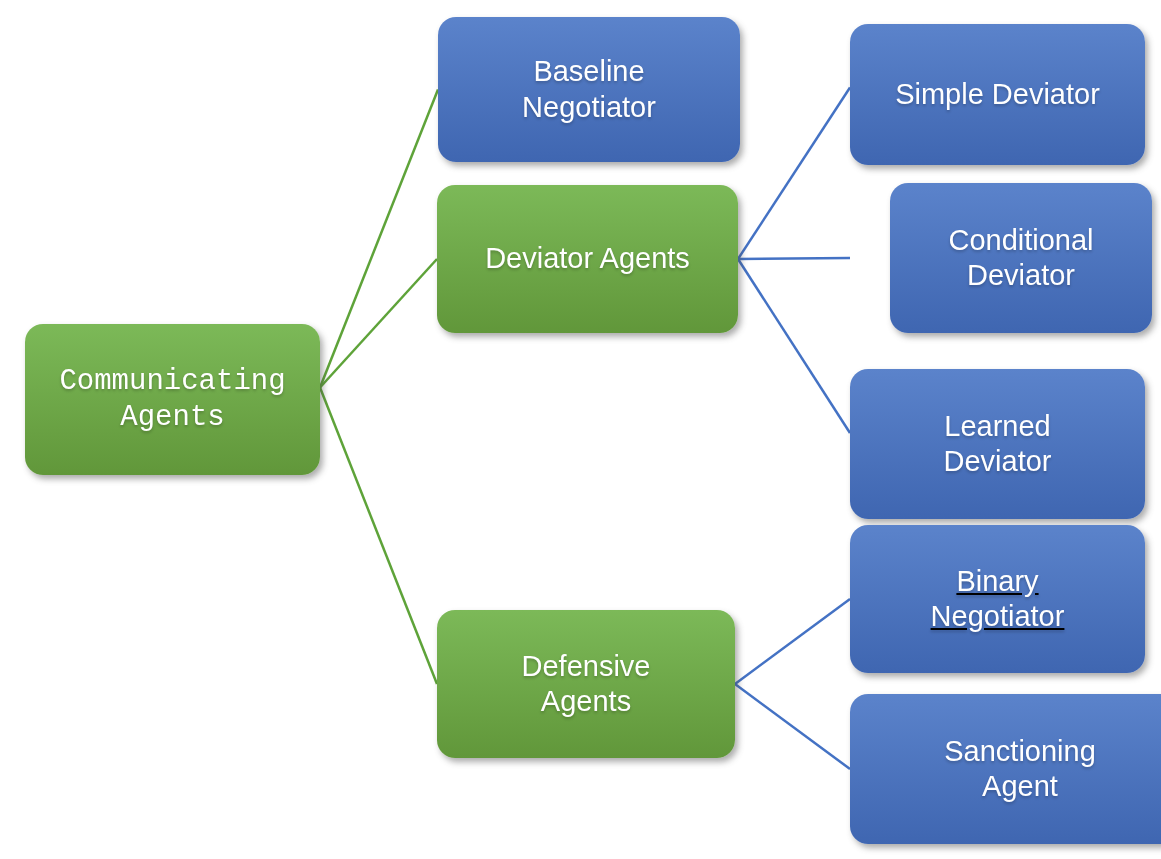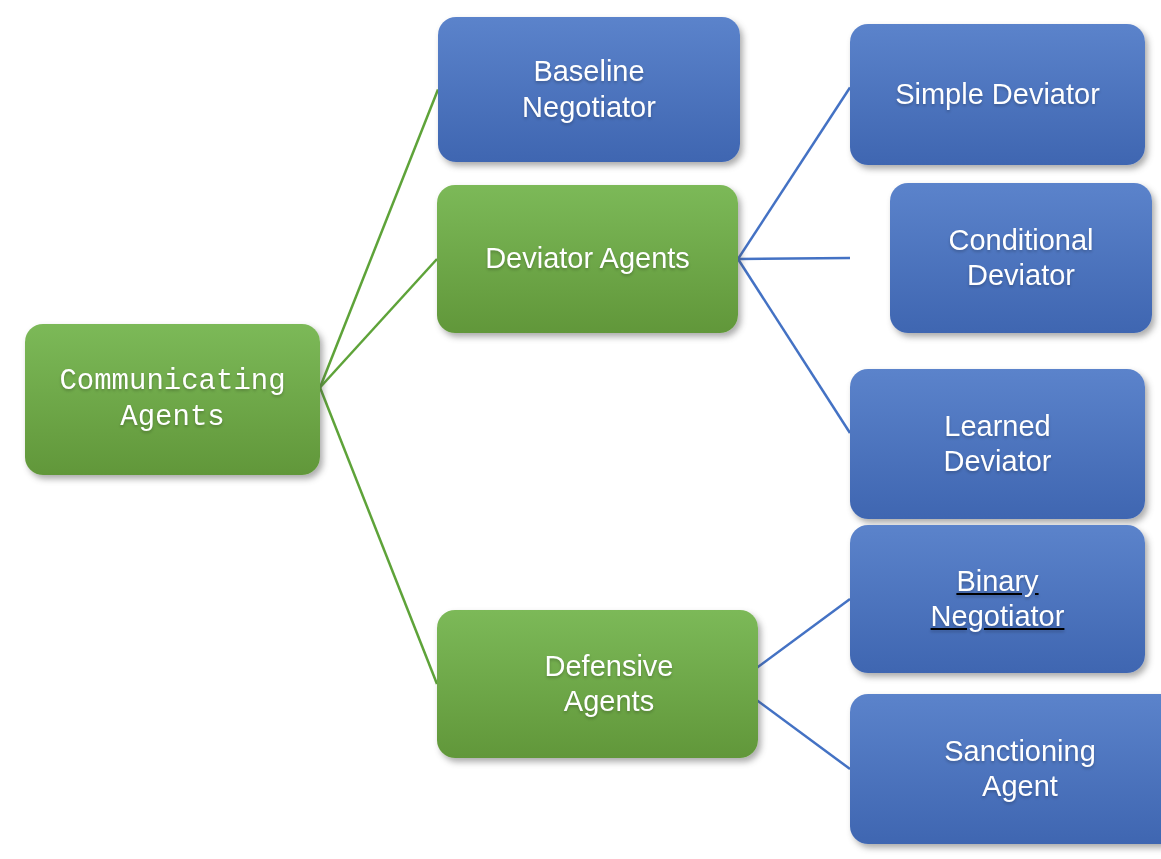--- a/index.html
+++ b/index.html
@@ -43,21 +43,21 @@
   .node.green {
     background: linear-gradient(180deg, var(--green-top, #7cb958) 0%, var(--green-bottom, #61973a) 100%);
   }
   .node.blue {
     background: linear-gradient(180deg, var(--blue-top, #5b83cb) 0%, var(--blue-bottom, #3f66b1) 100%);
   }
   
   #node-communicating-agents { left: 25px;  top: 324px; width: 295px; height: 151px; font-family: Liberation Mono, monospace; }
   #node-baseline-negotiator  { left: 438px; top: 17px;  width: 302px; height: 145px; }
   #node-deviator-agents      { left: 437px; top: 185px; width: 301px; height: 148px; }
-  #node-defensive-agents     { left: 437px; top: 610px; width: 298px; height: 148px; padding-left: 23px; }
+  #node-defensive-agents     { left: 437px; top: 610px; width: 298px; height: 148px; }
   #node-simple-deviator      { left: 850px; top: 24px;  width: 295px; height: 141px; }
   #node-conditional-deviator { left: 850px; top: 183px; width: 262px; height: 150px; margin-left: 40px; }
   #node-learned-deviator     { left: 850px; top: 358px; width: 295px; height: 150px; margin-top: 11px; }
   #node-binary-negotiator    { left: 850px; top: 525px; width: 295px; height: 148px; text-decoration: underline; }
   #node-sanctioning-agent    { left: 850px; top: 694px; width: 340px; height: 150px; }
 </style>
 </head>
 <body>
 
 <div class="canvas">

